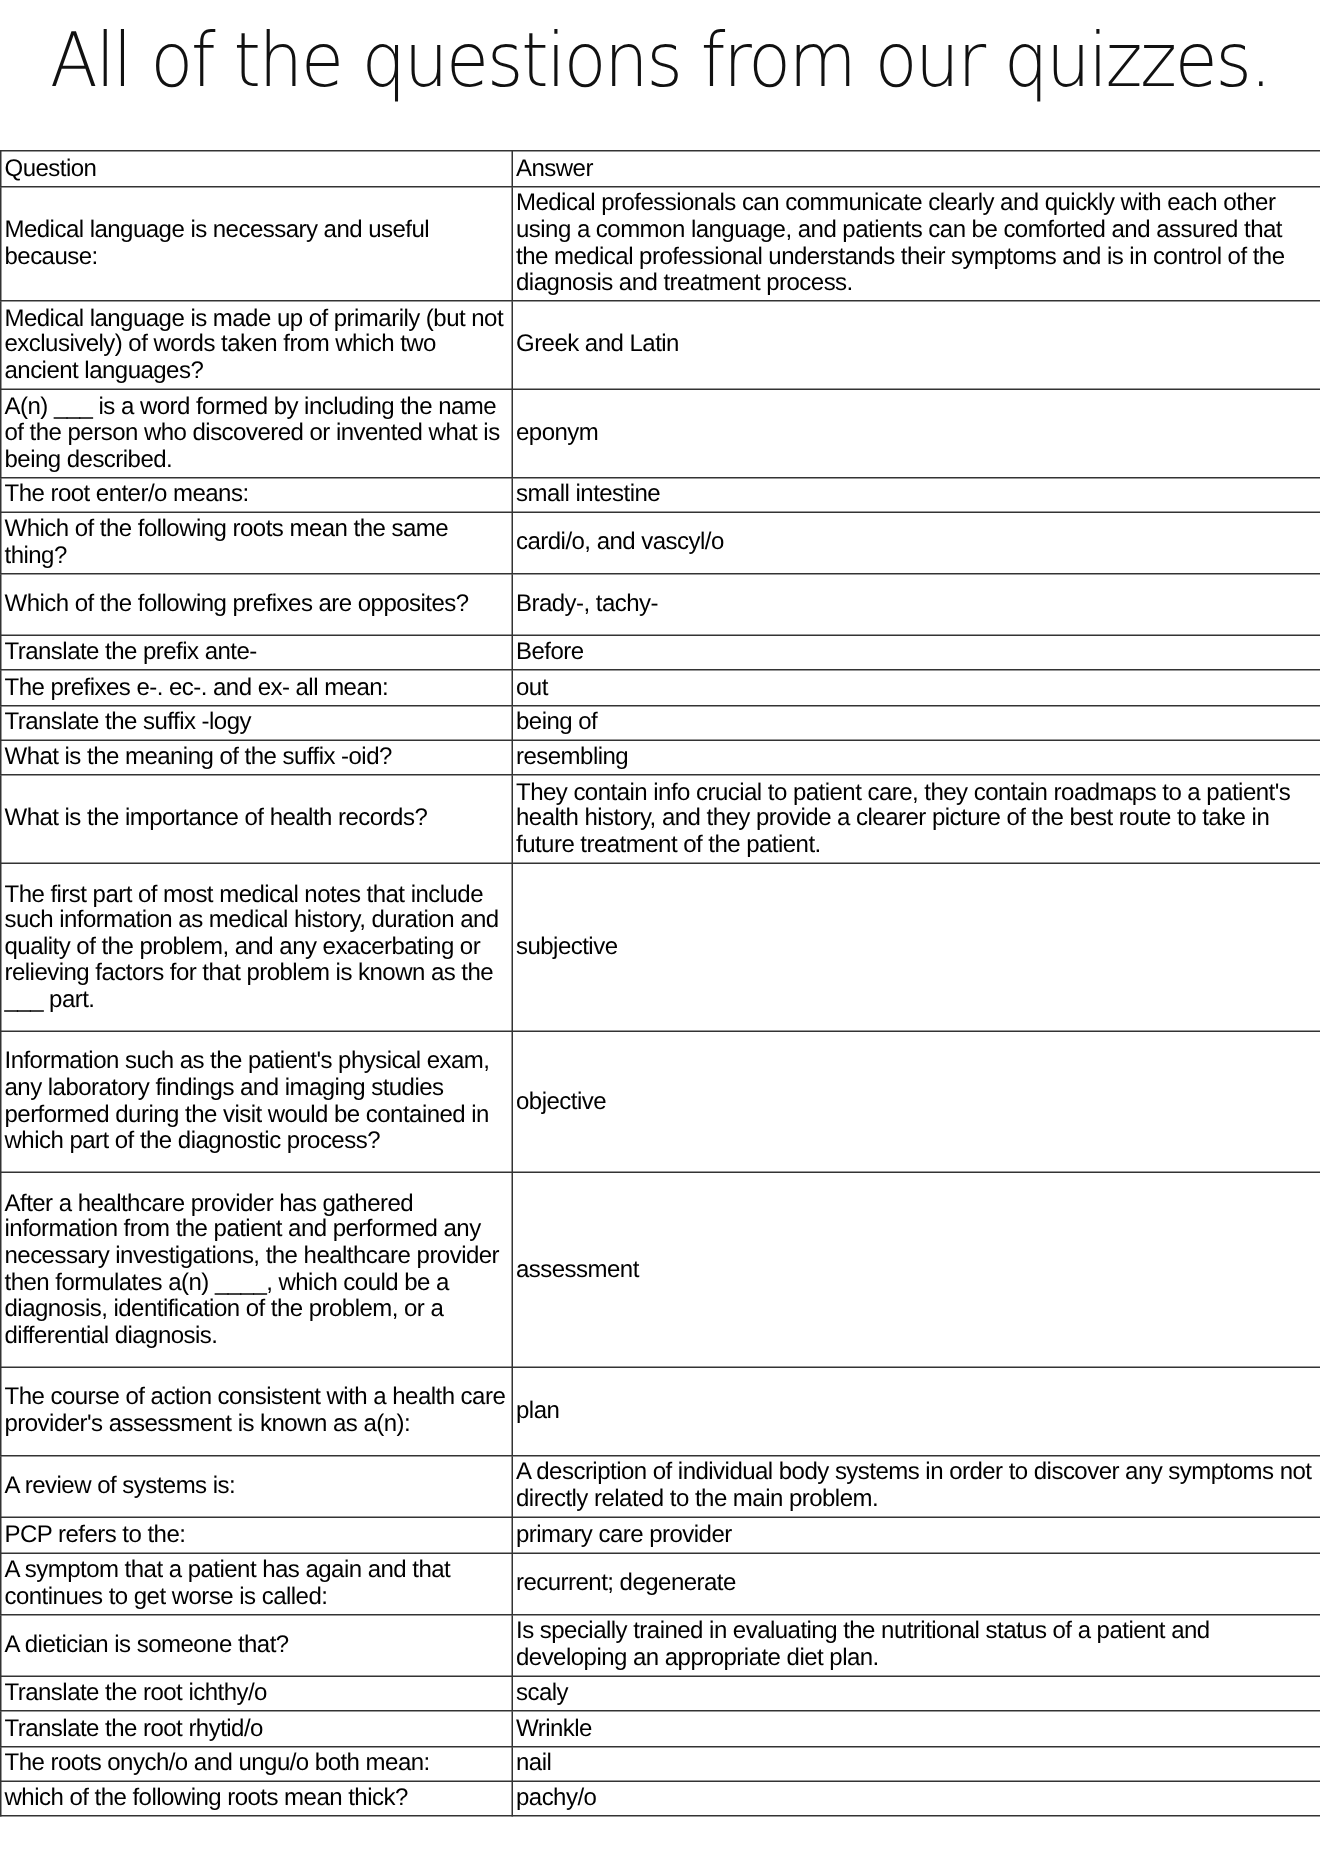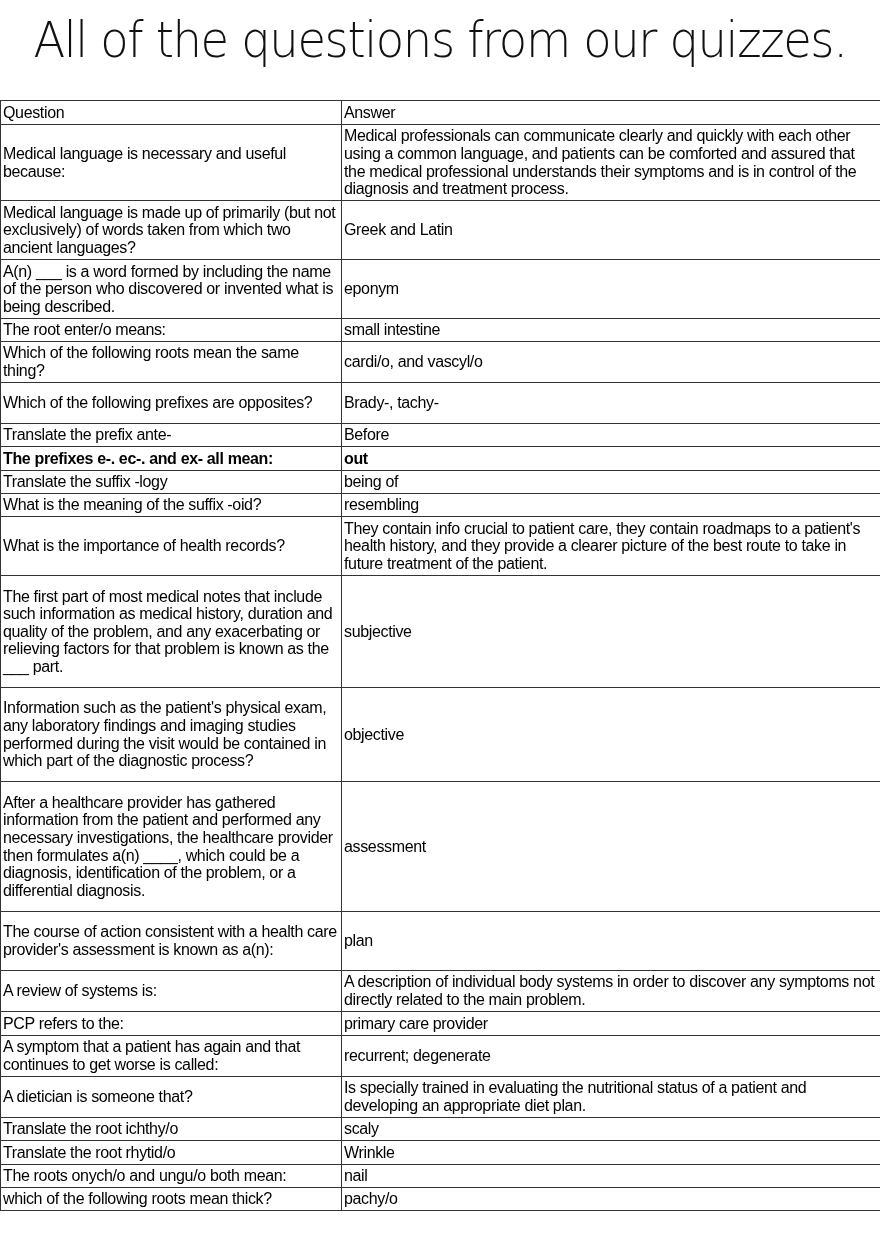--- a/index.html
+++ b/index.html
@@ -77,21 +77,21 @@
         <td>cardi/o, and vascyl/o</td>
       </tr>
       <tr style="height: 41px;">
         <td>Which of the following prefixes are opposites?</td>
         <td>Brady-, tachy-</td>
       </tr>
       <tr style="height: 23px; padding-left: 22px;">
         <td>Translate the prefix ante-</td>
         <td>Before</td>
       </tr>
-      <tr style="height: 24px; font-weight: bold;">
+      <tr style="height: 24px;">
         <td>The prefixes e-. ec-. and ex- all mean:</td>
         <td>out</td>
       </tr>
       <tr style="height: 23px;">
         <td>Translate the suffix -logy</td>
         <td>being of</td>
       </tr>
       <tr style="height: 23px;">
         <td>What is the meaning of the suffix -oid?</td>
         <td>resembling</td>

